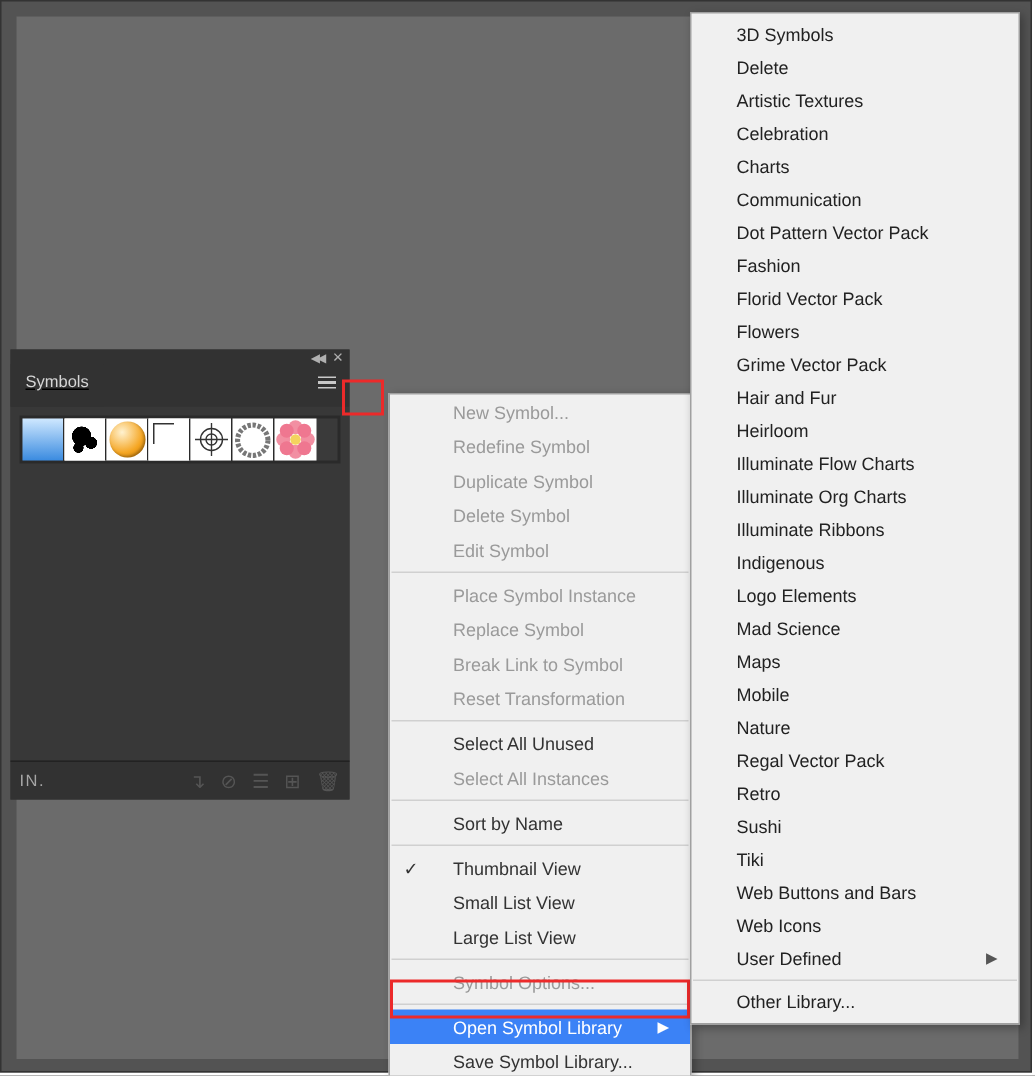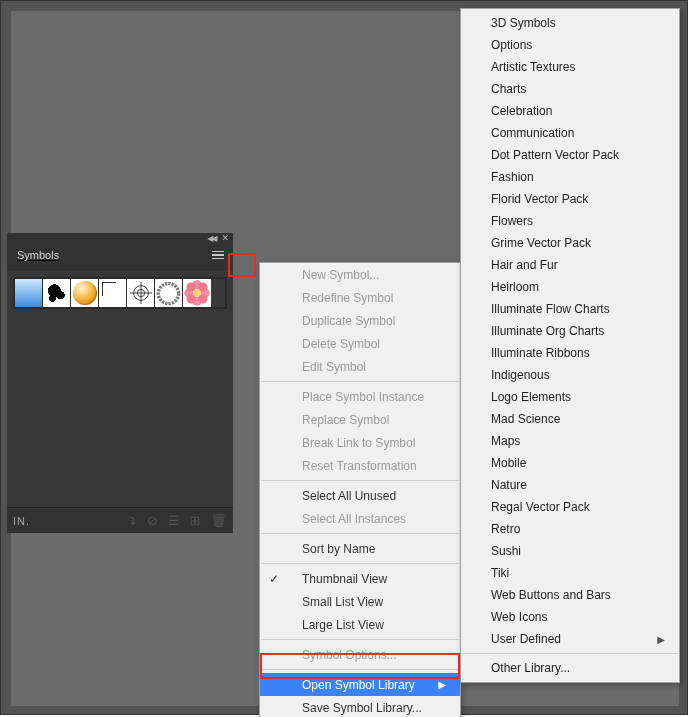--- a/index.html
+++ b/index.html
@@ -209,30 +209,30 @@
       </div>
     </div>
 
   <div class="highlight-red" style="top:652px; left:259px; width:200px; height:26px;"></div>
 
   <div class="submenu" id="submenu">
       <div class="sub-item">
         <span>3D Symbols</span>
       </div>
       <div class="sub-item">
-        <span>Options</span>
+        <span>Delete</span>
       </div>
       <div class="sub-item">
         <span>Artistic Textures</span>
       </div>
       <div class="sub-item">
+        <span>Celebration</span>
+      </div>
+      <div class="sub-item">
         <span>Charts</span>
-      </div>
-      <div class="sub-item">
-        <span>Celebration</span>
       </div>
       <div class="sub-item">
         <span>Communication</span>
       </div>
       <div class="sub-item">
         <span>Dot Pattern Vector Pack</span>
       </div>
       <div class="sub-item">
         <span>Fashion</span>
       </div>

